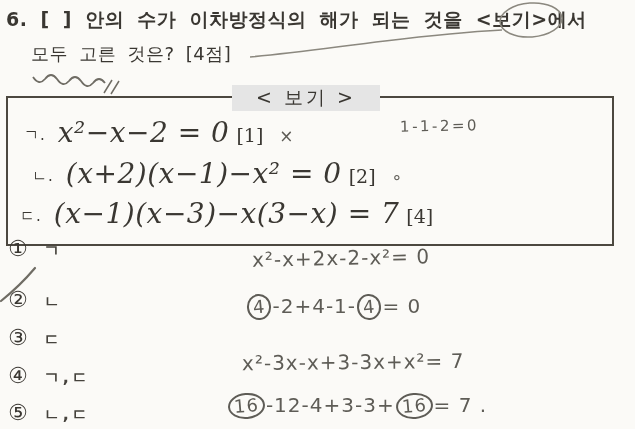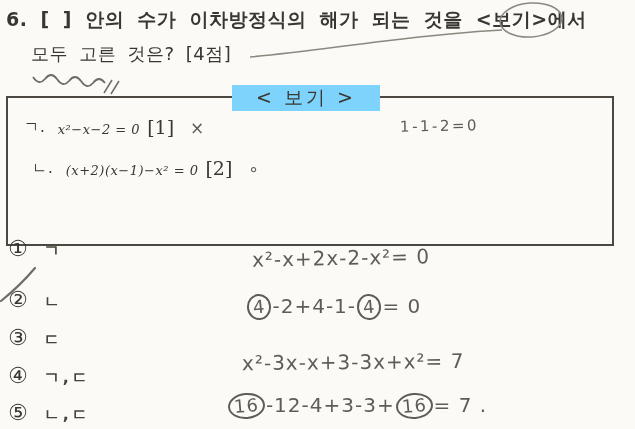--- a/index.html
+++ b/index.html
@@ -9,28 +9,28 @@
     font-family:"DejaVu Sans","Liberation Sans",sans-serif;
     color:#3a3732;
   }
   .printed{white-space:nowrap;}
   .q-line1{position:absolute;left:6px;top:7px;font-size:19px;letter-spacing:.5px;word-spacing:6px;font-weight:bold;}
   .q-line2{position:absolute;left:31px;top:42px;font-size:18px;letter-spacing:.5px;word-spacing:5px;}
 
   .bogi-box{position:absolute;left:6px;top:96px;width:604px;height:146px;border:2px solid #4c4840;}
   .box-title{
     position:absolute;top:-13px;left:224px;width:148px;text-align:center;
-    background:#7dd3fc;font-size:19px;letter-spacing:3px;
+    background:#e5e5e5;font-size:19px;letter-spacing:3px;
   }
   .box-item{position:absolute;white-space:nowrap;}
   .bi-1{left:16px;top:18px;}
   .bi-2{left:24px;top:59px;}
   .bi-3{left:12px;top:99px;}
   .item-label{font-size:15px;margin-right:12px;letter-spacing:1px;vertical-align:2px;}
-  .item-formula{font-family:"DejaVu Serif","Liberation Serif",serif;font-style:italic;font-size:13px;letter-spacing:.5px;}
+  .item-formula{font-family:"DejaVu Serif","Liberation Serif",serif;font-style:italic;font-size:28px;letter-spacing:.5px;}
   .item-bracket{font-family:"DejaVu Serif","Liberation Serif",serif;font-size:19px;margin-left:7px;}
   .item-mark{margin-left:16px;font-size:17px;}
 
   .hand{font-family:"DejaVu Sans",sans-serif;color:#5e5c56;}
   .hand-note{position:absolute;left:392px;top:19px;font-size:15px;letter-spacing:2.5px;transform:rotate(-1deg);white-space:nowrap;}
 
   .choice{position:absolute;left:8px;white-space:nowrap;}
   .c1{top:236px;}.c2{top:287px;text-align:right;}.c3{top:325px;}.c4{top:363px;}.c5{top:400px;}
   .choice-num{font-size:22px;}
   .choice-label{font-size:16px;margin-left:16px;letter-spacing:3px;font-weight:bold;color:#45423c;}
@@ -58,20 +58,23 @@
     <span class="box-title">&lt; 보기 &gt;</span>
 
     <div class="box-item bi-1">
       <span class="item-label">ㄱ.</span><span class="item-formula">x²−x−2 = 0</span><span class="item-bracket">[1]</span><span class="item-mark hand">×</span>
     </div>
 
     <div class="box-item bi-2">
       <span class="item-label">ㄴ.</span><span class="item-formula">(x+2)(x−1)−x² = 0</span><span class="item-bracket">[2]</span><span class="item-mark hand">∘</span>
     </div>
 
+    <div class="box-item bi-3">
+      <span class="item-label">ㄷ.</span><span class="item-formula">(x−1)(x−3)−x(3−x) = 7</span><span class="item-bracket">[4]</span>
+    </div>
 
     <div class="hand hand-note">1-1-2=0</div>
   </div>
 
   <div class="choice c1">
     <span class="choice-num">①</span><span class="choice-label">ㄱ</span>
   </div>
   <div class="choice c2">
     <span class="choice-num">②</span><span class="choice-label">ㄴ</span>
   </div>

